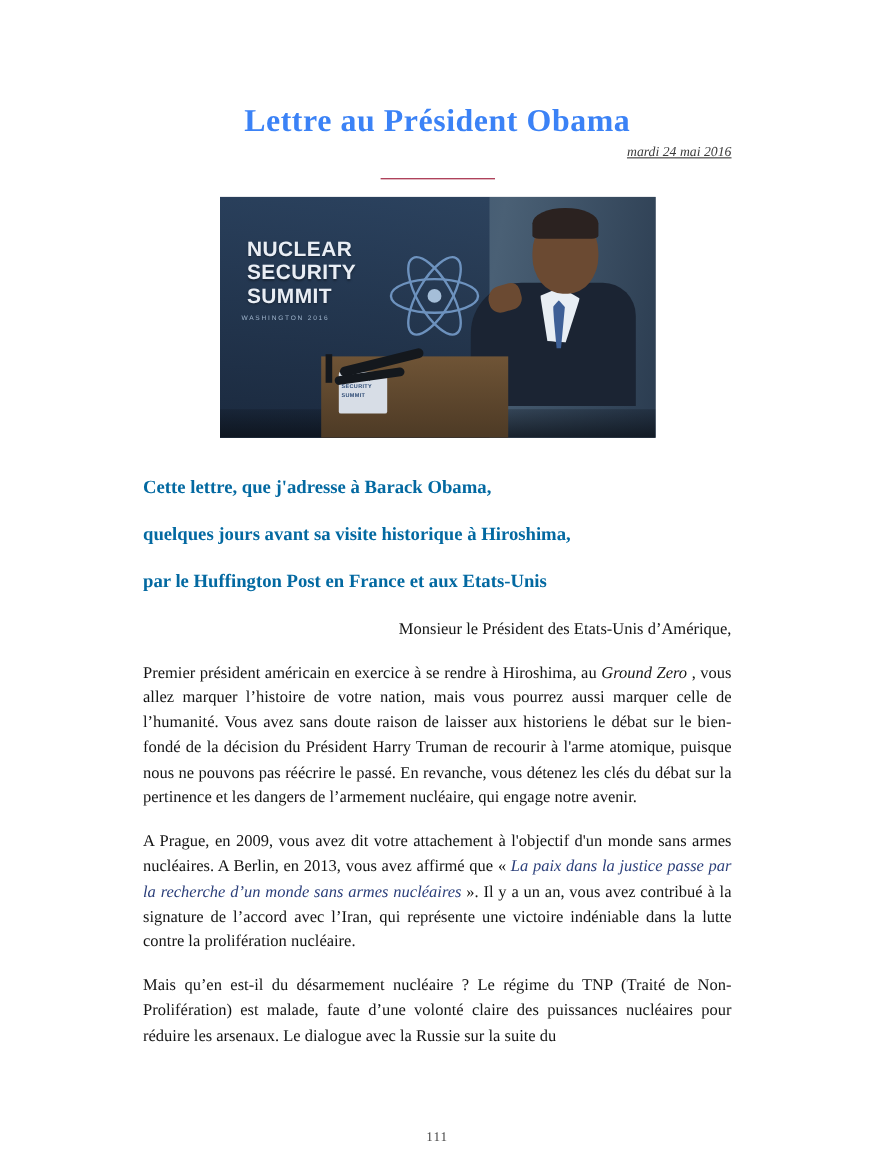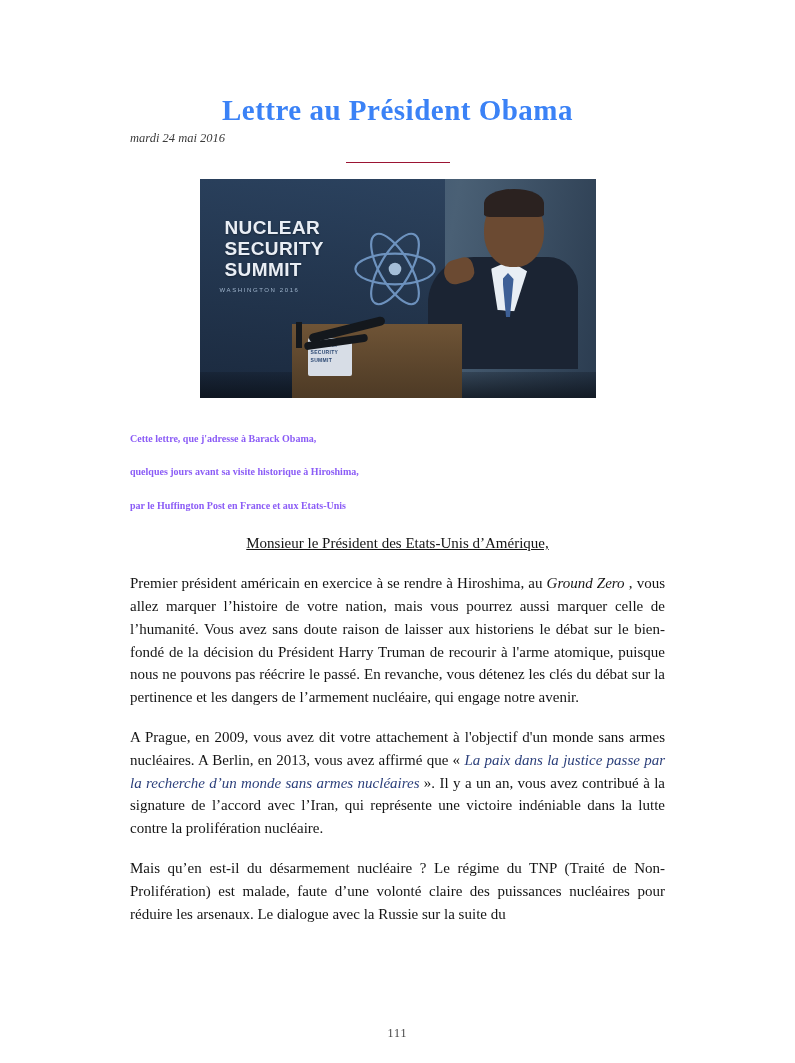--- a/index.html
+++ b/index.html
@@ -26,26 +26,27 @@
     text-align: center;
     font-family: "Liberation Serif", serif;
     font-size: 29px;
     font-weight: bold;
     color: #3b82f6;
     letter-spacing: 0.5px;
     margin: 0 0 4px 0;
     line-height: 1.1;
   }
   .doc-date {
-    text-align: left;
+    text-align: right;
     font-family: "Liberation Serif", serif;
     font-size: 12.5px;
     font-style: italic;
     color: #3a3a3a;
     margin: 0 0 16px 0;
+    text-decoration: underline;
   }
   .title-rule {
     width: 104px;
     height: 0;
     border-top: 1.6px solid #9b1433;
     margin: 0 auto 16px auto;
   }
   .figure {
     width: 396px;
     height: 219px;
@@ -223,35 +224,35 @@
   .floor {
     position: absolute;
     left: 0; bottom: 0; width: 100%; height: 26px;
     background: linear-gradient(180deg, rgba(15,22,33,0.3), rgba(10,15,22,0.75));
     z-index: 1;
   }
 
   .lead {
     font-family: "Liberation Serif", serif;
     font-weight: bold;
-    font-size: 10px;
+    font-size: 17px;
     line-height: 1.35;
     margin: 0 0 20px 0;
-    color: #8b5cf6;
+    color: #0369a1;
   }
   .lead.first { margin-top: 0; }
   p.body-p {
     font-family: "Liberation Serif", serif;
     font-size: 15px;
     line-height: 1.52;
     text-align: justify;
     margin: 0 0 17px 0;
     color: #141414;
   }
-  p.body-p.no-justify { text-align: center; text-decoration: underline; }
+  p.body-p.no-justify { text-align: right; }
   .it { font-style: italic; }
   .quote-it { font-style: italic; color: #2b3f7a; }
   .page-number {
     position: absolute;
     bottom: 22px;
     left: 0;
     width: 100%;
     text-align: center;
     font-family: "Liberation Serif", serif;
     font-size: 12px;

